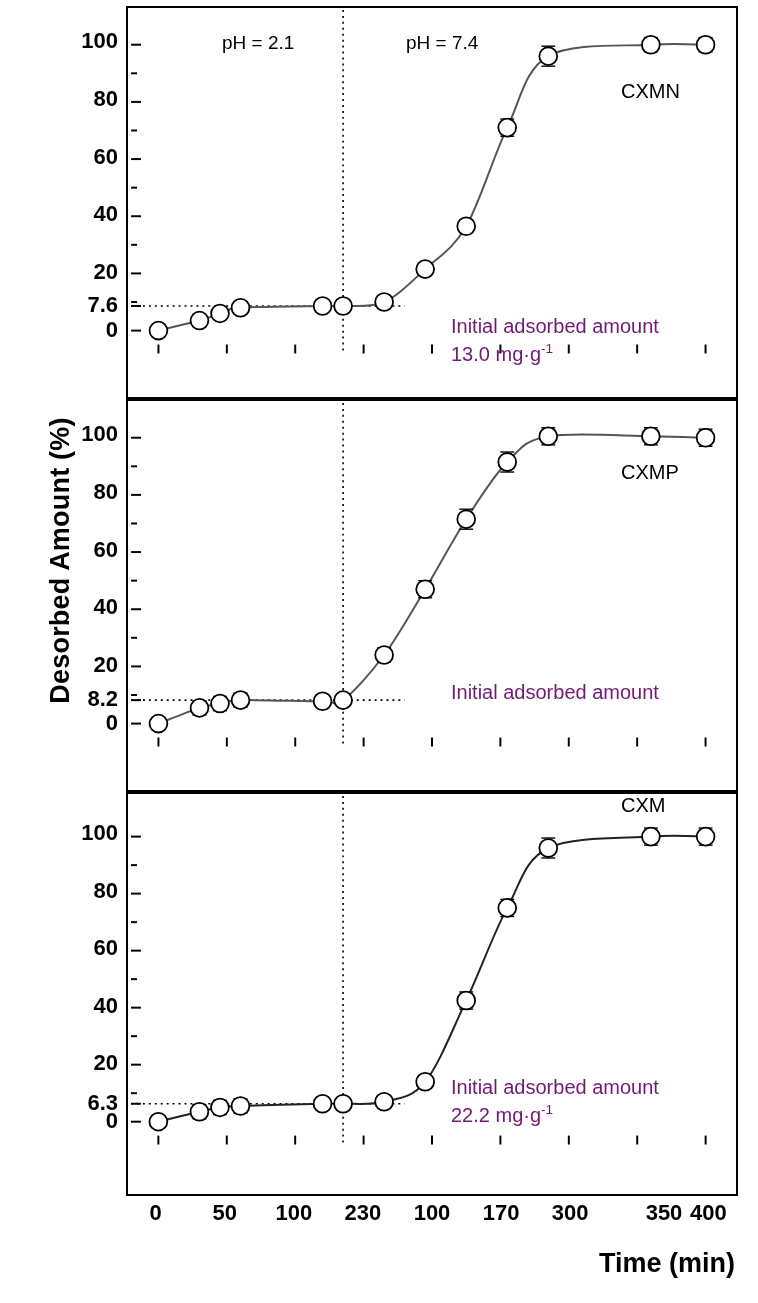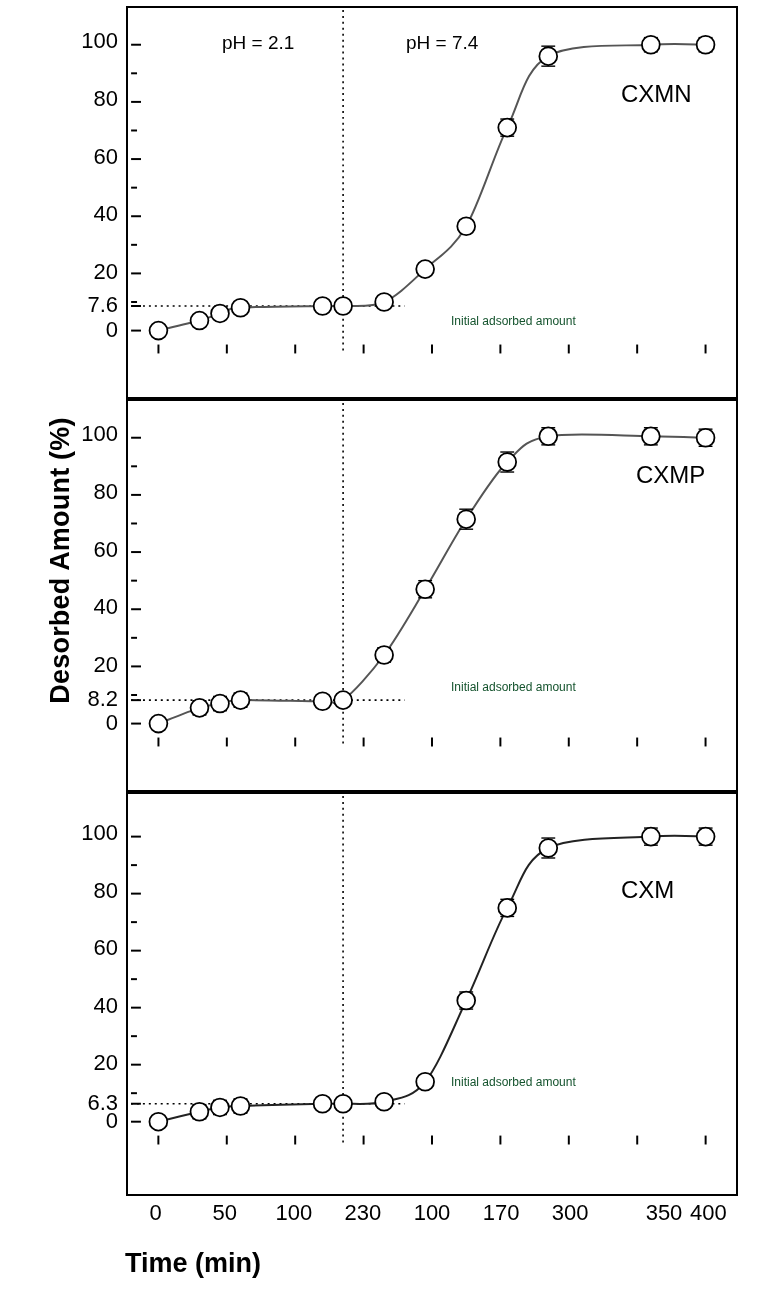--- a/index.html
+++ b/index.html
@@ -30,59 +30,60 @@
     transform-origin: center center;
     font-size: 27px;
     font-weight: bold;
     letter-spacing: 0.2px;
   }
   #xlabel {
     position: absolute;
     left: 125px;
     top: 1248px;
     width: 610px;
-    text-align: left;
+    text-align: right;
     font-size: 27px;
     font-weight: bold;
   }
   .panel {
     position: absolute;
     left: 126px;
     width: 612px;
     border: 2px solid #000;
     box-sizing: border-box;
     background: #fff;
   }
   #panel-a { top: 6px;   height: 393px; }
   #panel-b { top: 399px; height: 393px; }
   #panel-c { top: 792px; height: 404px; }
 
   .panel svg { display: block; width: 100%; height: 100%; }
 
   .panel-label {
     position: absolute;
-    font-size: 24px;
+    font-size: 20px;
     color: #000;
   }
   .note {
     position: absolute;
-    font-size: 12px;
-    color: #14532d;
+    font-size: 20px;
+    color: #701a75;
     line-height: 1.35;
     white-space: nowrap;
   }
   .ph-label {
     position: absolute;
     font-size: 19px;
   }
   .ytick, .xtick {
     position: absolute;
     font-size: 22px;
     color: #000;
     white-space: nowrap;
+    font-weight: bold;
   }
   .ytick { text-align: right; width: 110px; left: 0px; }
   .xtick { text-align: center; width: 80px; }
   sup { font-size: 0.68em; vertical-align: super; }
 </style>
 </head>
 <body>
 
 <div id="figure">
 
@@ -397,42 +398,44 @@
       <div class="ytick" style="top: 316.897px; left: 8px;">0</div>
       <div class="ytick" style="top: 292.06px; left: 8px;">7.6</div>
       <div class="ytick" style="top: 259.138px; left: 8px;">20</div>
       <div class="ytick" style="top: 201.379px; left: 8px;">40</div>
       <div class="ytick" style="top: 143.621px; left: 8px;">60</div>
       <div class="ytick" style="top: 85.8621px; left: 8px;">80</div>
       <div class="ytick" style="top: 28.1034px; left: 8px;">100</div>
       <div class="panel-label" style="left: 621px; top: 80px;">CXMN</div>
       <div class="note" style="left: 451px; top: 313px;">
         <div>Initial adsorbed amount</div>
+        <div>13.0 mg·g<sup>-1</sup></div>
       </div>
       <div class="ytick" style="top: 709.897px; left: 8px;">0</div>
       <div class="ytick" style="top: 686.216px; left: 8px;">8.2</div>
       <div class="ytick" style="top: 652.138px; left: 8px;">20</div>
       <div class="ytick" style="top: 594.379px; left: 8px;">40</div>
       <div class="ytick" style="top: 536.621px; left: 8px;">60</div>
       <div class="ytick" style="top: 478.862px; left: 8px;">80</div>
       <div class="ytick" style="top: 421.103px; left: 8px;">100</div>
-      <div class="panel-label" style="left: 636px; top: 461px;">CXMP</div>
+      <div class="panel-label" style="left: 621px; top: 461px;">CXMP</div>
       <div class="note" style="left: 451px; top: 679px;">
         <div>Initial adsorbed amount</div>
       </div>
       <div class="ytick" style="top: 1107.97px; left: 8px;">0</div>
       <div class="ytick" style="top: 1089.83px; left: 8px;">6.3</div>
       <div class="ytick" style="top: 1050.38px; left: 8px;">20</div>
       <div class="ytick" style="top: 992.793px; left: 8px;">40</div>
       <div class="ytick" style="top: 935.207px; left: 8px;">60</div>
       <div class="ytick" style="top: 877.621px; left: 8px;">80</div>
       <div class="ytick" style="top: 820.034px; left: 8px;">100</div>
-      <div class="panel-label" style="left: 621px; top: 876px;">CXM</div>
+      <div class="panel-label" style="left: 621px; top: 794px;">CXM</div>
       <div class="note" style="left: 451px; top: 1074px;">
         <div>Initial adsorbed amount</div>
+        <div>22.2 mg·g<sup>-1</sup></div>
       </div>
       <div class="ph-label" style="left: 222px; top: 32px;">pH = 2.1</div>
       <div class="ph-label" style="left: 406px; top: 32px;">pH = 7.4</div>
       <div class="xtick" style="left: 115.636px; top: 1200px;">0</div>
       <div class="xtick" style="left: 184.727px; top: 1200px;">50</div>
       <div class="xtick" style="left: 253.818px; top: 1200px;">100</div>
       <div class="xtick" style="left: 322.909px; top: 1200px;">230</div>
       <div class="xtick" style="left: 392px; top: 1200px;">100</div>
       <div class="xtick" style="left: 461.091px; top: 1200px;">170</div>
       <div class="xtick" style="left: 530.182px; top: 1200px;">300</div>

